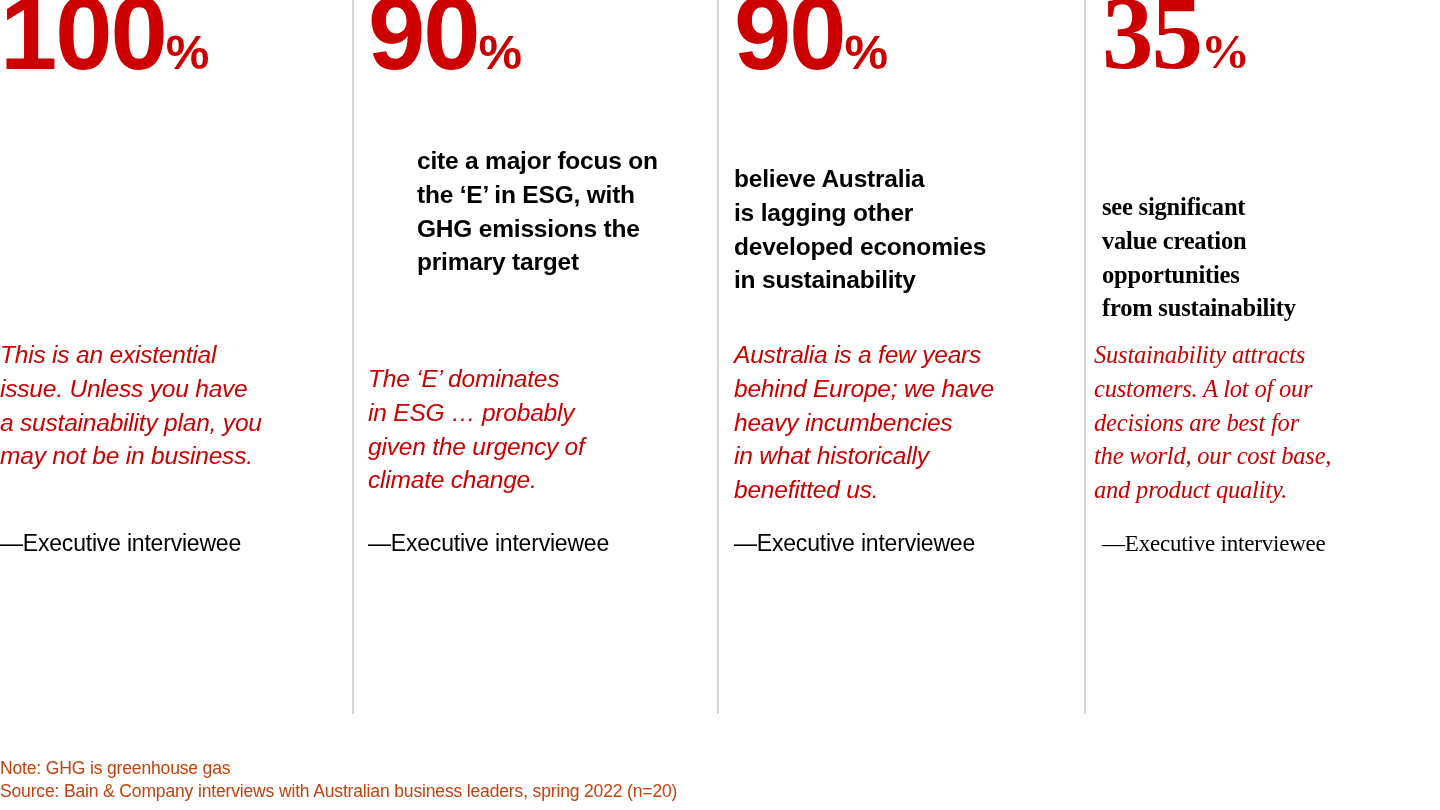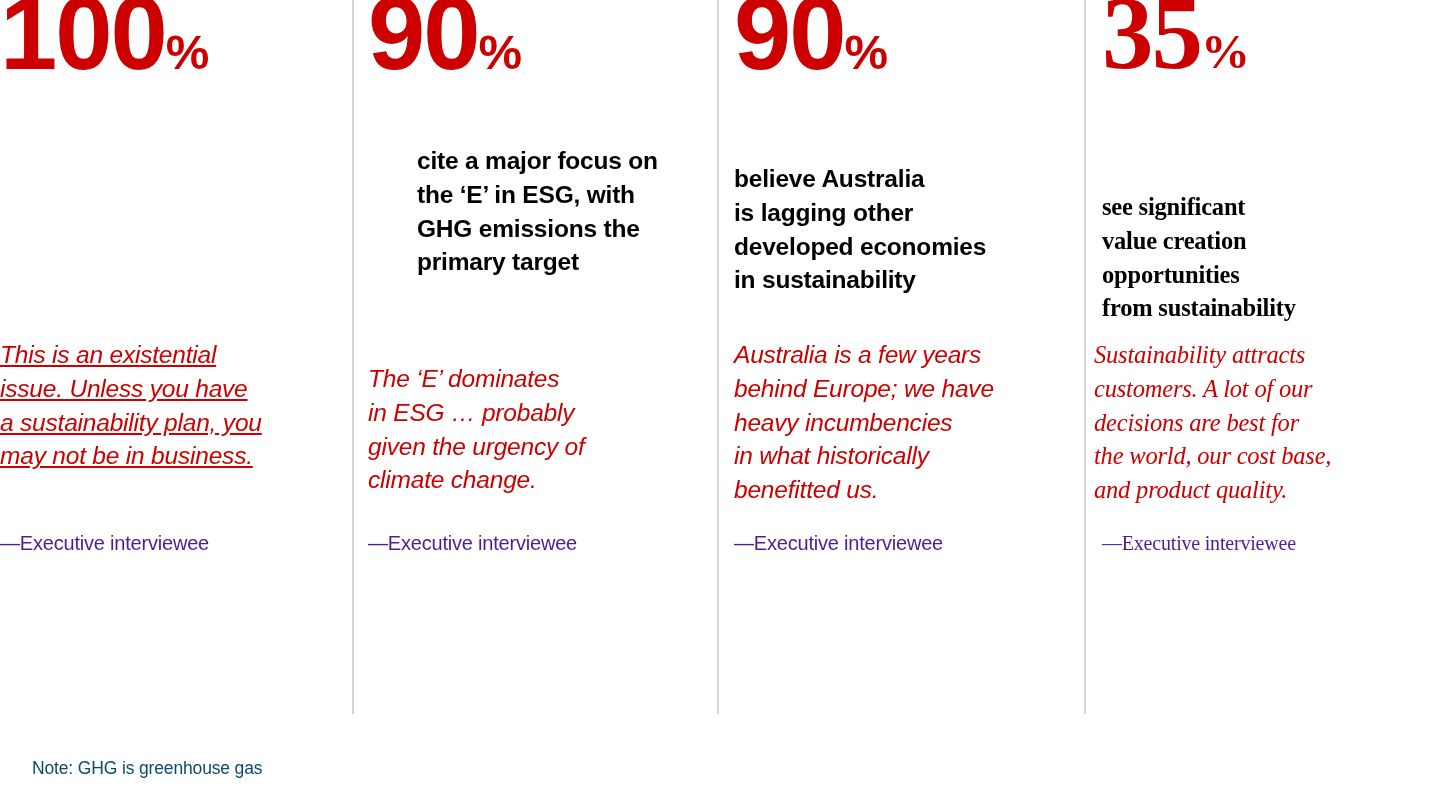--- a/index.html
+++ b/index.html
@@ -92,51 +92,50 @@
   .quote {
     position: absolute;
     top: 338px;
     font-size: 24.5px;
     font-style: italic;
     line-height: 33.8px;
     color: #cc0000;
     white-space: pre-line;
     letter-spacing: -0.2px;
   }
-  .stat-column.c0 .quote { left: 0px; text-decoration: underline; }
+  .stat-column.c0 .quote { left: 0px; }
   .stat-column.c1 .quote { left: 14px; margin-top: 24px; }
   .stat-column.c2 .quote { left: 15px; }
   .stat-column.c3 .quote { left: 8px; }
 
   .attribution {
     position: absolute;
-    font-size: 20px;
+    font-size: 23px;
     line-height: 33.8px;
-    color: #4c1d95;
+    color: #000000;
     white-space: nowrap;
     letter-spacing: -0.2px;
   }
   .stat-column.c0 .attribution { left: 0px;  top: 527px; }
   .stat-column.c1 .attribution { left: 14px; top: 527px; }
   .stat-column.c2 .attribution { left: 15px; top: 527px; }
   .stat-column.c3 .attribution { left: 16px; top: 527px; }
 
   .footnotes {
     position: absolute;
     left: 0px;
     top: 757px;
     width: 1440px;
   }
   .footnote-line {
     font-size: 17.5px;
     line-height: 23px;
-    color: #0c4a6e;
+    color: #c2410c;
     white-space: nowrap;
     letter-spacing: -0.15px;
-    padding-left: 32px;
   }
 </style>
 </head>
 <body>
 
 <div id="infographic">
 
   <div class="columns">
 
     <div class="stat-column c0">
@@ -190,15 +189,16 @@
 the world, our cost base,
 and product quality.</div>
       <div class="attribution">—Executive interviewee</div>
 
     </div>
 
   </div>
 
   <div class="footnotes">
     <div class="footnote-line">Note: GHG is greenhouse gas</div>
+    <div class="footnote-line">Source: Bain &amp; Company interviews with Australian business leaders, spring 2022 (n=20)</div>
   </div>
 
 </div>
 
 </body></html>

